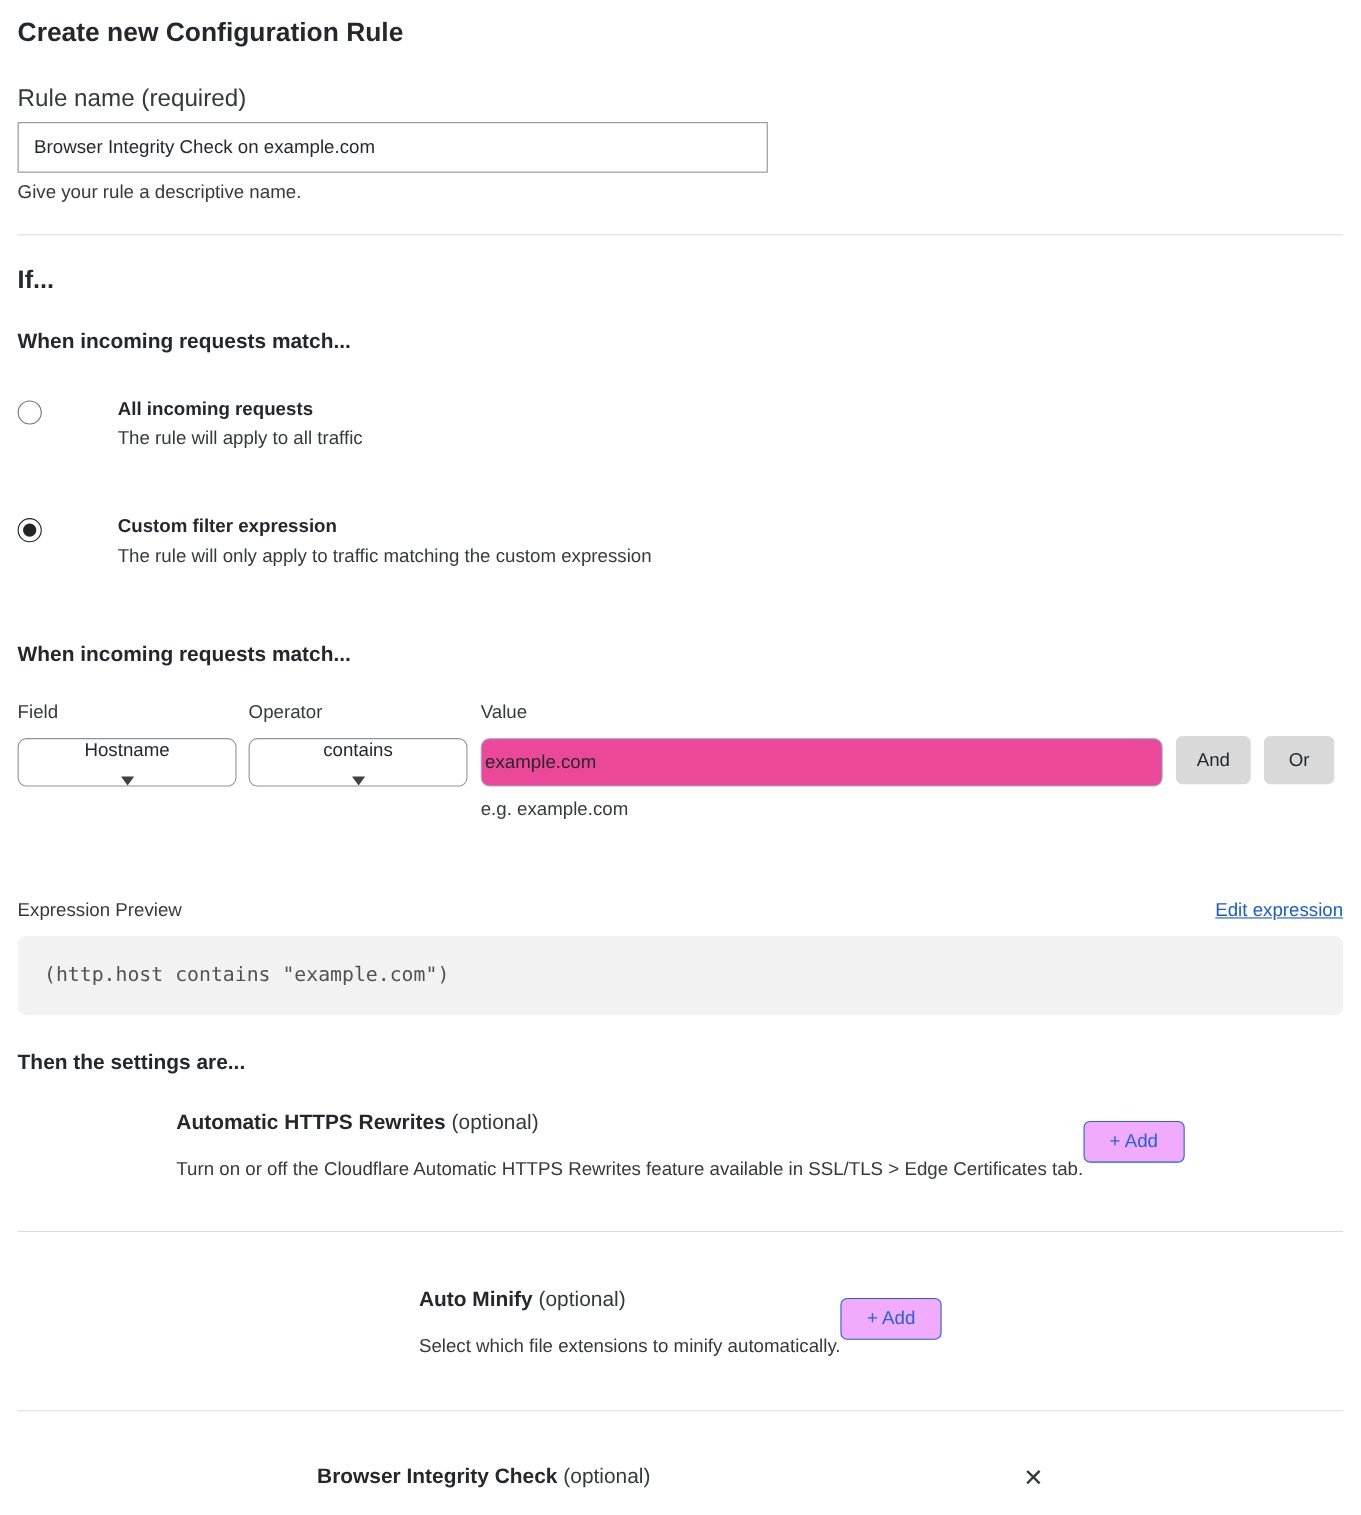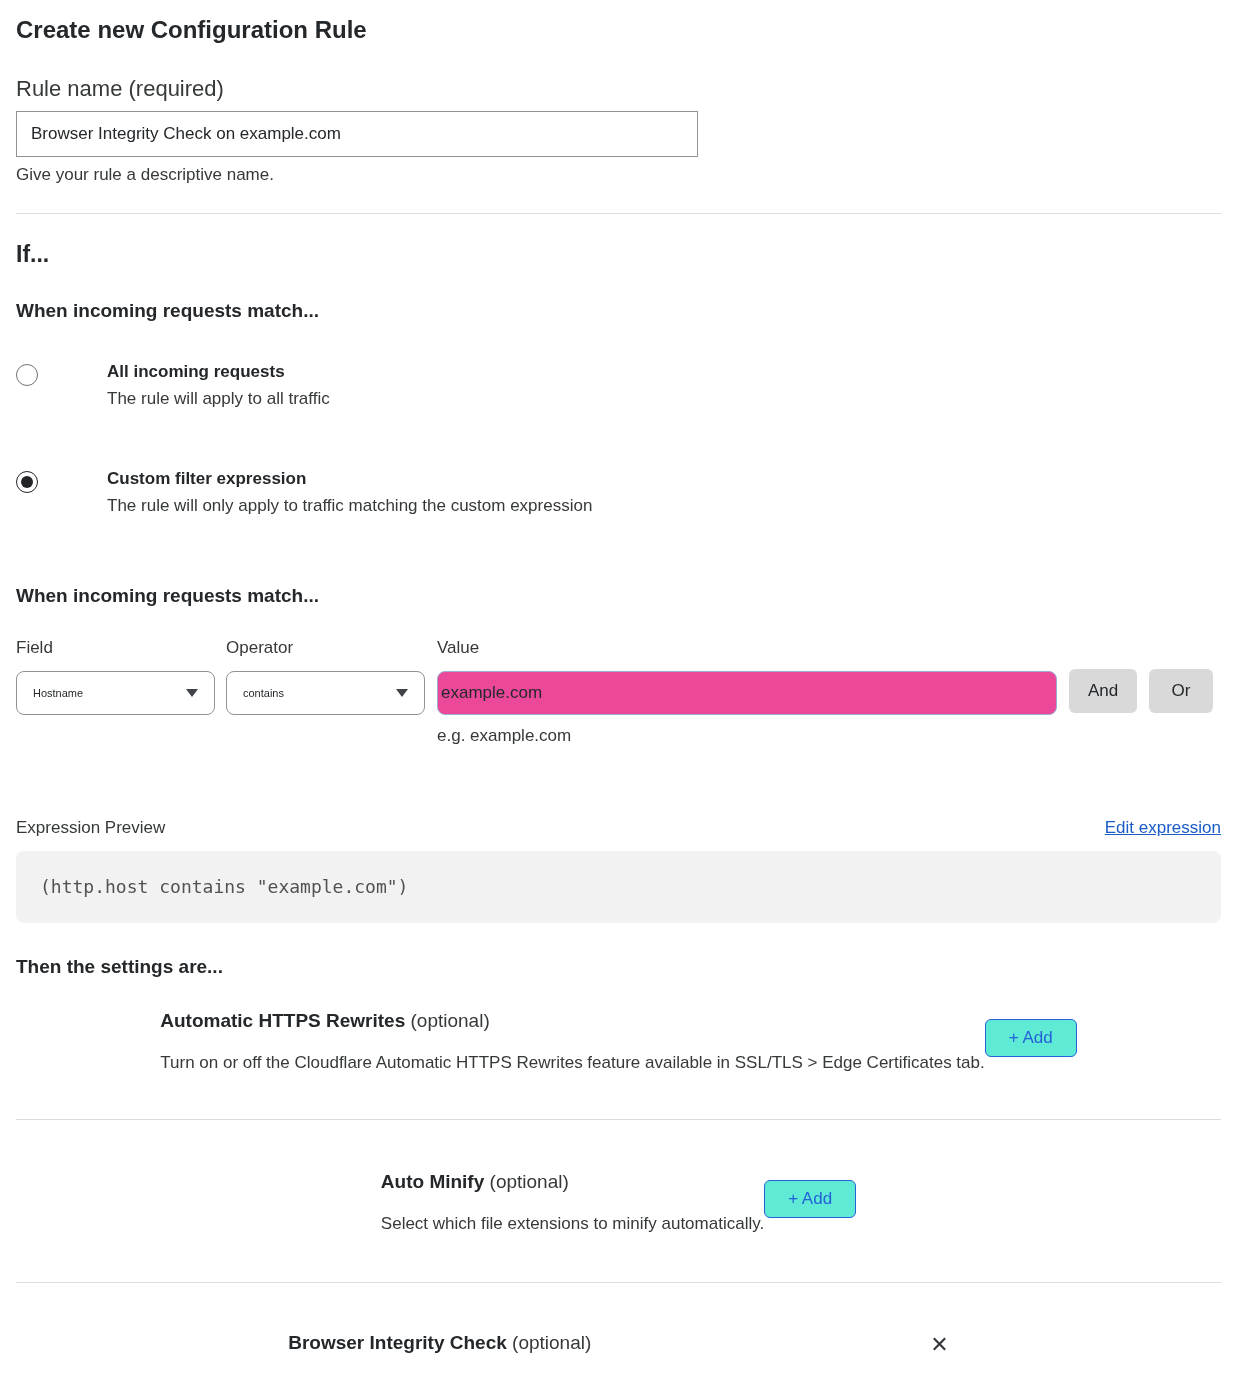--- a/index.html
+++ b/index.html
@@ -97,23 +97,24 @@
 
   .select-box {
     height: 44px;
     border: 1px solid #8f9396;
     border-radius: 8px;
     background: #ffffff;
     display: flex;
     align-items: center;
     justify-content: space-between;
     padding: 0 16px;
-    font-size: 11px;
-    color: #24282b;
-    cursor: pointer;
+    font-size: 17px;
+    color: #24282b;
+    cursor: pointer;
+    flex-direction: column;
   }
   .select-caret {
     width: 0; height: 0;
     border-left: 6px solid transparent;
     border-right: 6px solid transparent;
     border-top: 8px solid #3f4347;
   }
 
   .value-input {
     height: 44px;
@@ -181,21 +182,21 @@
     align-items: flex-start;
   }
   .setting-title-line { font-size: 19px; }
   .setting-title { font-weight: 700; color: #24282b; }
   .setting-optional { font-weight: 400; color: #36393a; }
   .setting-desc { margin-top: 21px; font-size: 17px; color: #36393a; }
 
   .add-button {
     width: 92px;
     height: 38px;
-    background: #5eead4;
+    background: #f0abfc;
     border: 1px solid #2562d8;
     border-radius: 6px;
     color: #2562d8;
     font-size: 17px;
     font-family: "Liberation Sans", sans-serif;
     cursor: pointer;
     flex: 0 0 auto;
   }
 
   .setting-1 { margin-top: 32px; }

